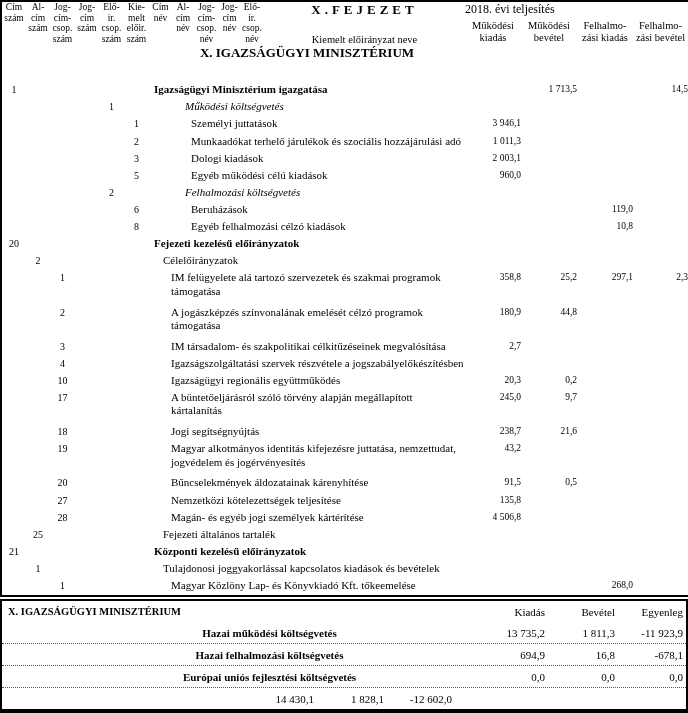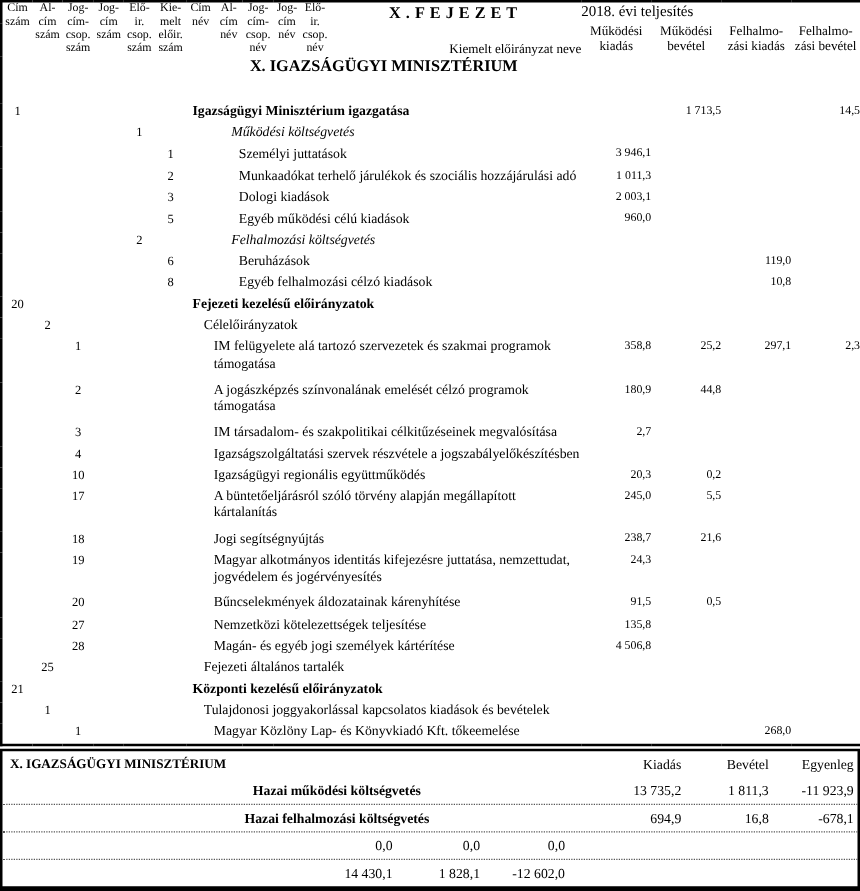--- a/index.html
+++ b/index.html
@@ -22,21 +22,21 @@
   }
   th.fejezet{
     border:1px solid #000;font-weight:bold;font-size:13px;letter-spacing:4px;
     text-align:center;vertical-align:middle;
   }
   th.year{
     border:1px solid #000;font-size:12px;text-align:left;padding-top:4px;
   }
   th.kname{
     border:1px solid #000;border-bottom:2px solid #000;
-    font-size:10.5px;text-align:right;vertical-align:bottom;
+    font-size:10.5px;text-align:center;vertical-align:bottom;
     padding:0 0 3px 4px;
   }
   th.vh{
     border:1px solid #000;border-bottom:2px solid #000;
     font-size:10.5px;line-height:1.15;text-align:center;vertical-align:middle;white-space:pre;
   }
   
   tbody td{vertical-align:top;}
   tbody tr{height:15px;}
   tbody tr.double{height:30px;}
@@ -390,21 +390,21 @@
         <tr class="double">
           <td class="num"></td>
           <td class="num"></td>
           <td class="num">17</td>
           <td class="num"></td>
           <td class="num"></td>
           <td class="num"></td>
           <td class="name" colspan="6"><span class="ind3">A büntetőeljárásról szóló törvény alapján megállapított
 kártalanítás</span></td>
           <td class="val">245,0</td>
-          <td class="val">5,5</td>
+          <td class="val">9,7</td>
           <td class="val"></td>
           <td class="val"></td>
         </tr>
         <tr>
           <td class="num"></td>
           <td class="num"></td>
           <td class="num">18</td>
           <td class="num"></td>
           <td class="num"></td>
           <td class="num"></td>
@@ -416,21 +416,21 @@
         </tr>
         <tr class="double">
           <td class="num"></td>
           <td class="num"></td>
           <td class="num">19</td>
           <td class="num"></td>
           <td class="num"></td>
           <td class="num"></td>
           <td class="name" colspan="6"><span class="ind3">Magyar alkotmányos identitás kifejezésre juttatása, nemzettudat,
 jogvédelem és jogérvényesítés</span></td>
-          <td class="val">24,3</td>
+          <td class="val">43,2</td>
           <td class="val"></td>
           <td class="val"></td>
           <td class="val"></td>
         </tr>
         <tr>
           <td class="num"></td>
           <td class="num"></td>
           <td class="num">20</td>
           <td class="num"></td>
           <td class="num"></td>
@@ -533,20 +533,21 @@
           <div class="flabel alc">Hazai működési költségvetés</div>
           <div class="fval fv0">13 735,2</div>
           <div class="fval fv1">1 811,3</div>
           <div class="fval fv2">-11 923,9</div>
         </div><div class="frow">
           <div class="flabel alc">Hazai felhalmozási költségvetés</div>
           <div class="fval fv0">694,9</div>
           <div class="fval fv1">16,8</div>
           <div class="fval fv2">-678,1</div>
         </div><div class="frow">
+          <div class="flabel alc">Európai uniós fejlesztési költségvetés</div>
           <div class="fval fv0">0,0</div>
           <div class="fval fv1">0,0</div>
           <div class="fval fv2">0,0</div>
         </div><div class="frow">
           <div class="fval fv0">14 430,1</div>
           <div class="fval fv1">1 828,1</div>
           <div class="fval fv2">-12 602,0</div>
         </div></div>
   </div>
 

